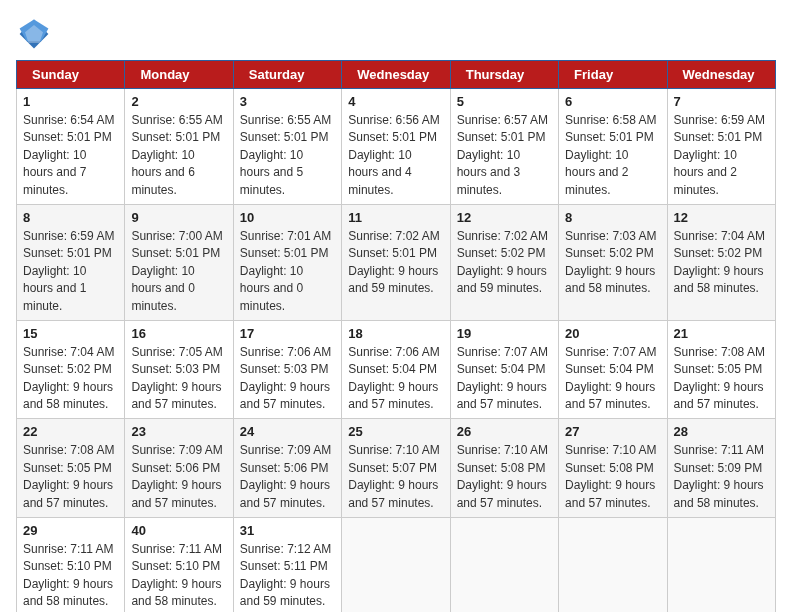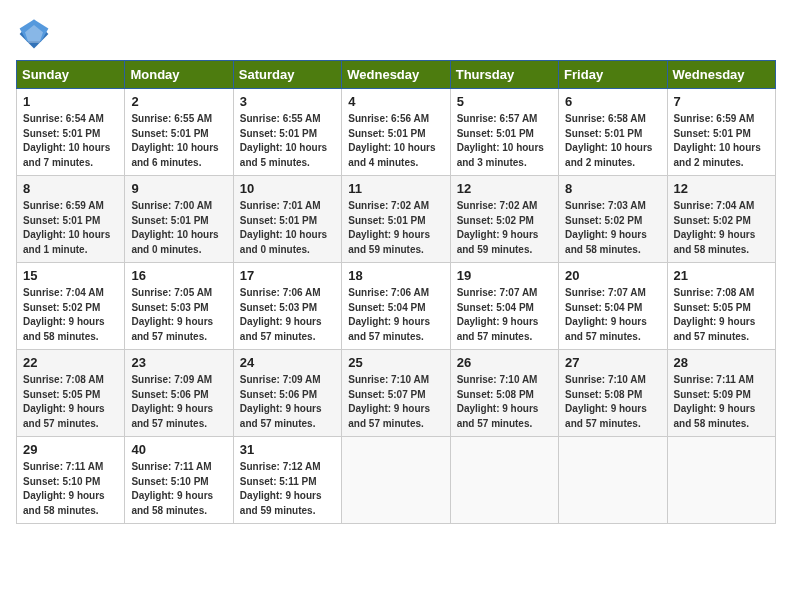--- a/index.html
+++ b/index.html
@@ -46,24 +46,24 @@
     .location-title {
       font-size: 15px;
       color: #555;
     }
     table {
       width: 100%;
       border-collapse: collapse;
       font-size: 11px;
     }
     thead tr th {
-      background-color: #4d7c0f;
+      background-color: #b91c1c;
       color: #fff;
       text-align: left;
-      padding: 6px 5px;
+      padding: 6px 15px;
       font-size: 13px;
       font-weight: bold;
       border: 1px solid #2a5fa0;
     }
     tbody tr td {
       vertical-align: top;
       padding: 5px 6px;
       border: 1px solid #ccc;
       background: #fff;
       min-height: 80px;
@@ -73,24 +73,23 @@
       background-color: #f5f5f5;
     }
     .day-num {
       font-size: 13px;
       font-weight: bold;
       color: #222;
       display: block;
       margin-bottom: 3px;
     }
     .day-info {
-      font-size: 10px;
+      font-size: 12px;
       color: #333;
       line-height: 1.45;
-      font-weight: bold;
     }
     .empty-cell {
       background: #f9f9f9 !important;
     }
   </style>
 </head>
 <body>
 
 <div class="header">
   <div class="logo">

